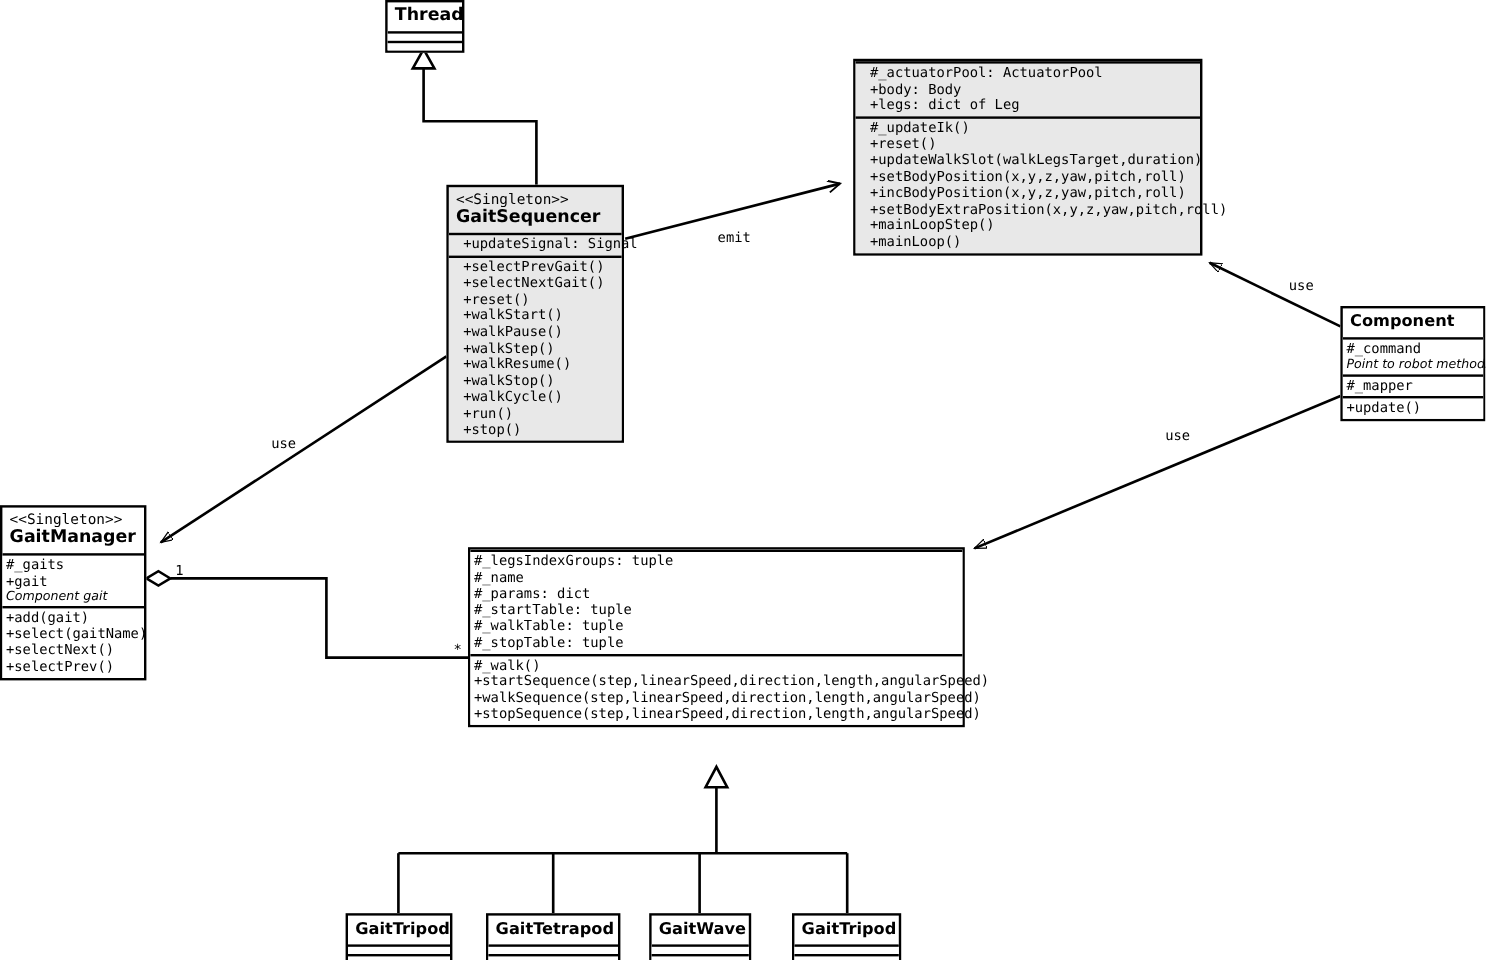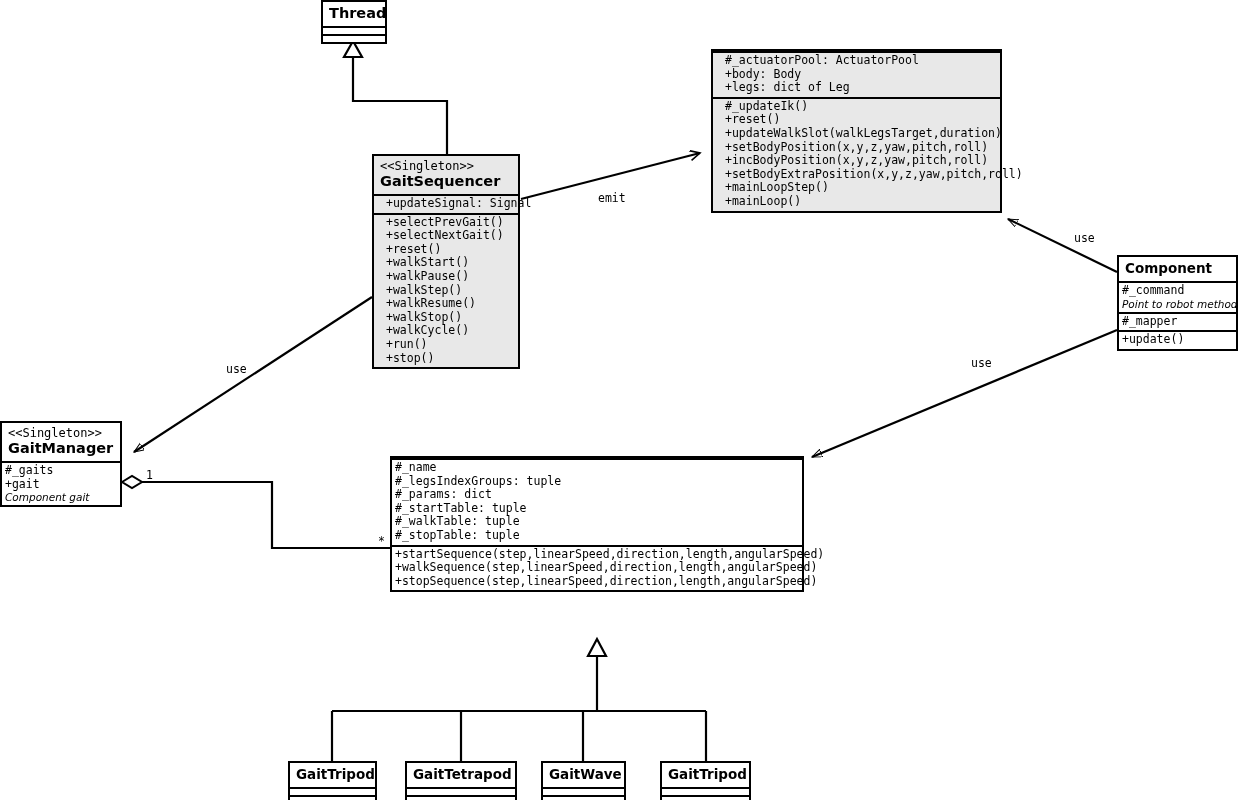--- a/index.html
+++ b/index.html
@@ -223,32 +223,39 @@
   <div class="uml-class" style="left:0px; top:421px; width:122px;">
     <div class="title-box">
       <span class="stereotype">&lt;&lt;Singleton&gt;&gt;</span>
       <span class="cname">GaitManager</span>
     </div>
     <div class="compartment">
       <div class="member">#_gaits</div>
       <div class="member">+gait</div>
       <div class="member note">Component gait</div>
     </div>
+    <div class="compartment">
+      <div class="member">+add(gait)</div>
+      <div class="member">+select(gaitName)</div>
+      <div class="member">+selectNext()</div>
+      <div class="member">+selectPrev()</div>
+    </div>
   </div>
 
   <div class="uml-class" style="left:390px; top:456px; width:414px;">
     <div class="compartment">
+      <div class="member">#_legsIndexGroups: tuple</div>
       <div class="member">#_name</div>
-      <div class="member">#_legsIndexGroups: tuple</div>
       <div class="member">#_params: dict</div>
       <div class="member">#_startTable: tuple</div>
       <div class="member">#_walkTable: tuple</div>
       <div class="member">#_stopTable: tuple</div>
     </div>
     <div class="compartment">
+      <div class="member">#_walk()</div>
       <div class="member">+startSequence(step,linearSpeed,direction,length,angularSpeed)</div>
       <div class="member">+walkSequence(step,linearSpeed,direction,length,angularSpeed)</div>
       <div class="member">+stopSequence(step,linearSpeed,direction,length,angularSpeed)</div>
     </div>
   </div>
 
   <div class="uml-class" style="left:288px; top:761px; width:89px;">
     <div class="title-box">
       <span class="cname small">GaitTripod</span>
     </div>

